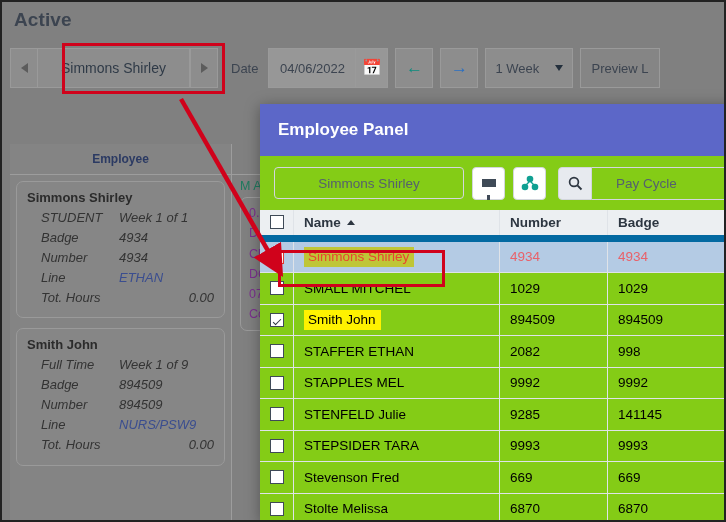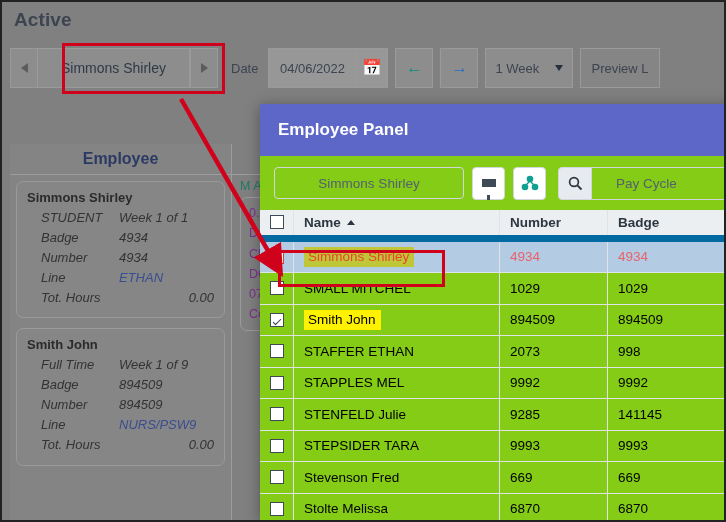--- a/index.html
+++ b/index.html
@@ -77,21 +77,21 @@
     margin-left: 7px; padding: 4px 10px;
     background: rgba(255,255,255,.04);
   }
 
   
   #cols { position: absolute; left: 8px; top: 142px; right: 0; bottom: 0; display: flex; }
   .col { border-right: 1px solid #9d9d9d; }
   .col-emp { width: 222px; background: rgba(255,255,255,.03); }
   .col-head {
     height: 31px; display: flex; align-items: center; justify-content: center;
-    font-size: 16px; color: #2b3a63; font-weight: 600;
+    font-size: 12px; color: #2b3a63; font-weight: 600;
     border-bottom: 1px solid #9d9d9d;
   }
   .col-body { padding: 6px 6px 0 6px; }
   .emp-card {
     border: 1px solid #9a9a9a; border-radius: 7px;
     padding: 8px 10px 10px 10px;
     margin-bottom: 10px;
     background: rgba(255,255,255,.02);
   }
   .emp-name { font-size: 13px; font-weight: 700; color: #2b2b2b; margin-bottom: 3px; }
@@ -425,21 +425,21 @@
         </div>
         <div class="td num">894509</div>
         <div class="td bdg">894509</div>
       </div>
 
       <div class="tr">
         <div class="td cb">
           <span class="box"></span>
         </div>
         <div class="td nm">STAFFER ETHAN</div>
-        <div class="td num">2073</div>
+        <div class="td num">2082</div>
         <div class="td bdg">998</div>
       </div>
 
       <div class="tr">
         <div class="td cb">
           <span class="box"></span>
         </div>
         <div class="td nm">STAPPLES MEL</div>
         <div class="td num">9992</div>
         <div class="td bdg">9992</div>

